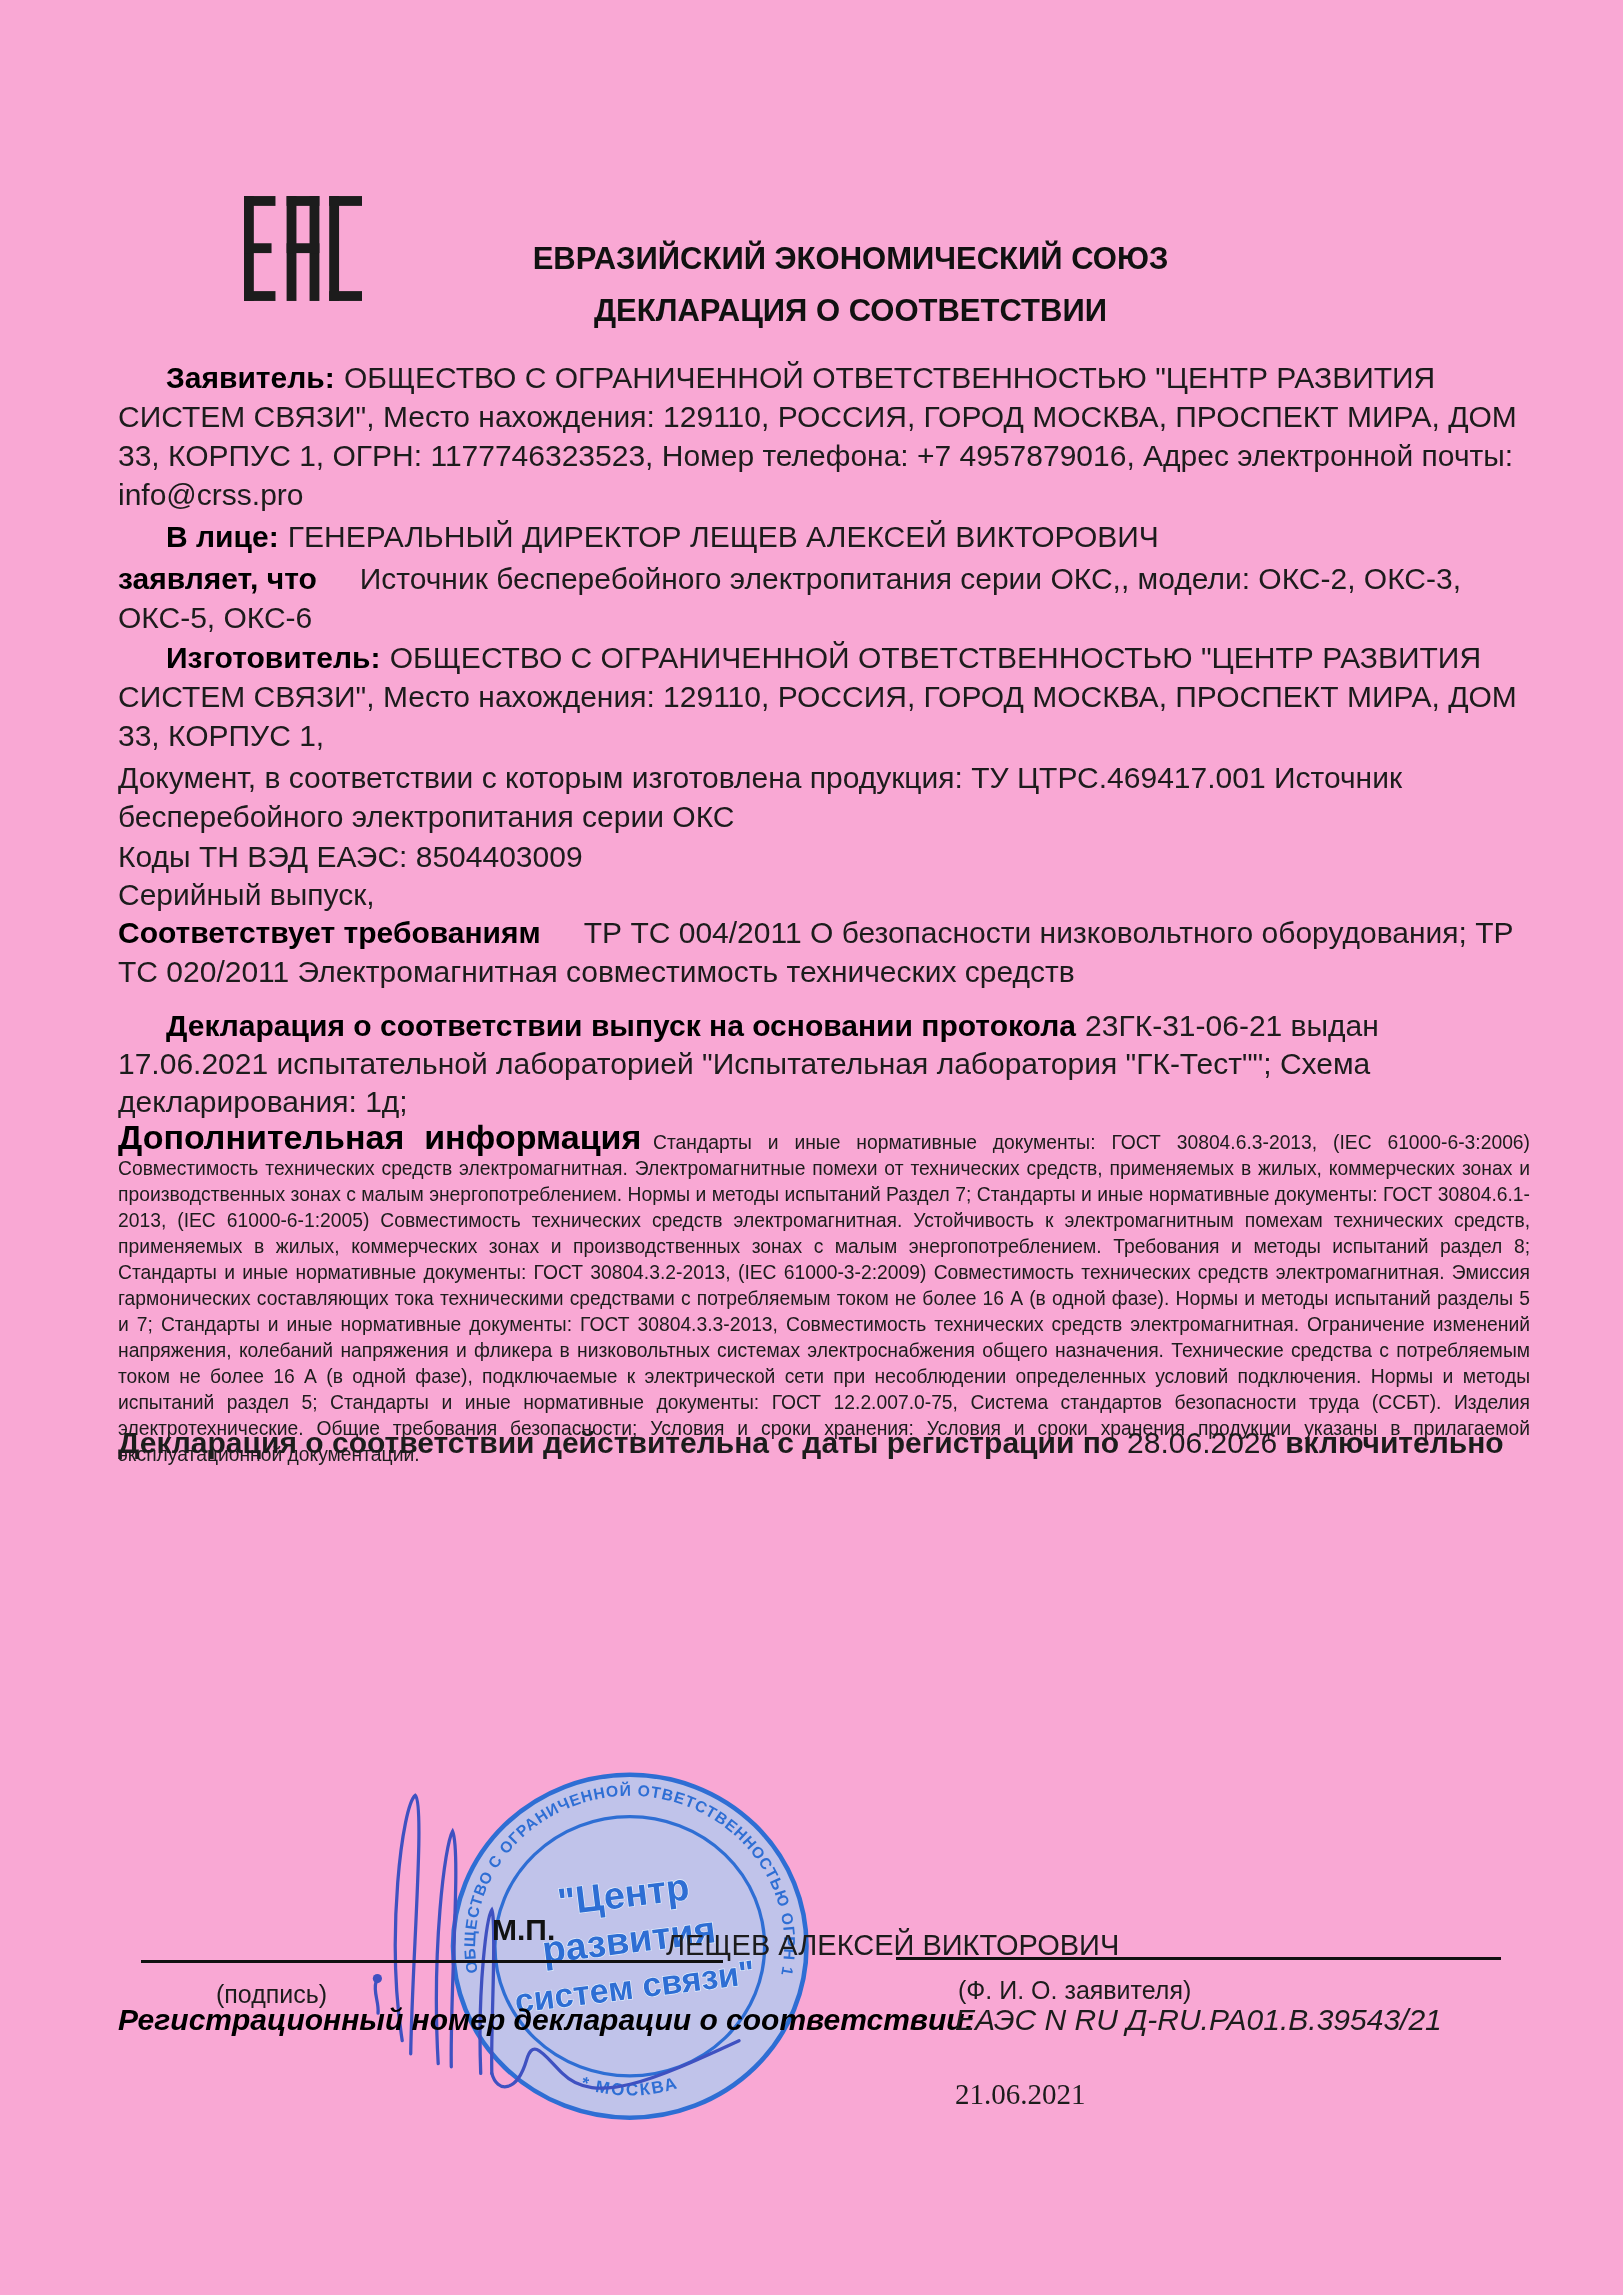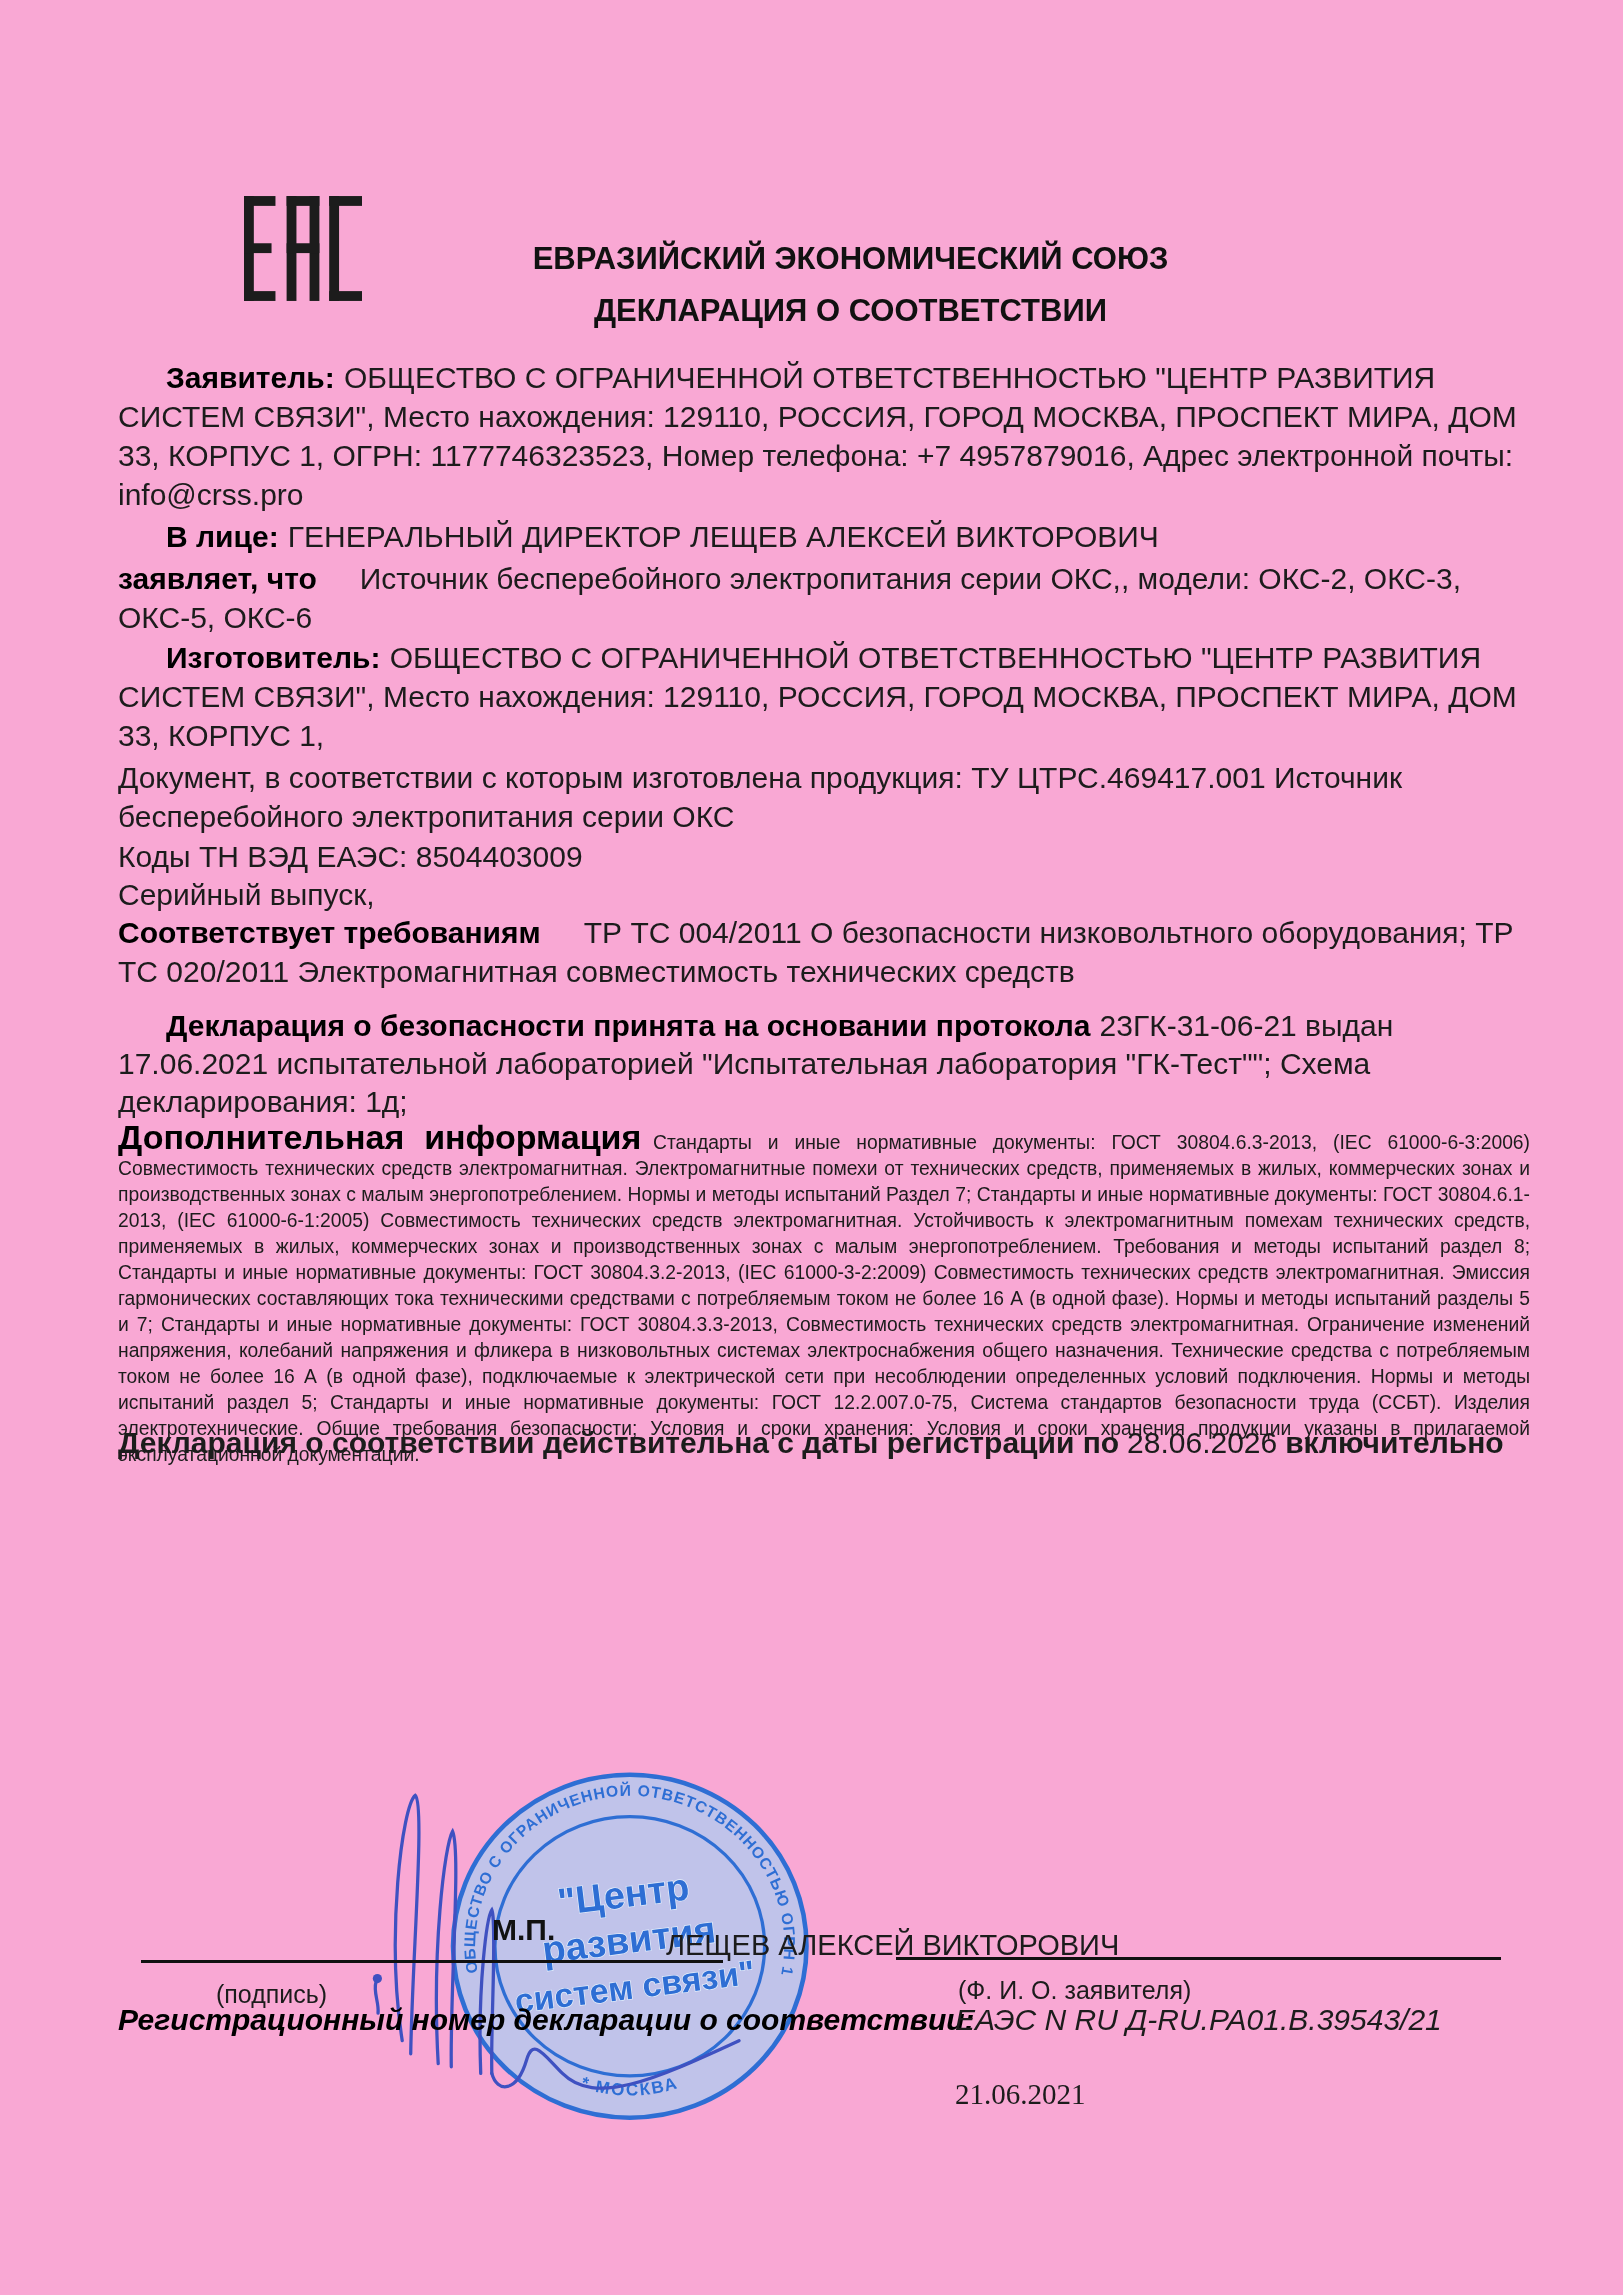--- a/index.html
+++ b/index.html
@@ -86,21 +86,21 @@
 
   <p class="abs para" style="top:837px">Коды ТН ВЭД ЕАЭС: 8504403009</p>
 
   <p class="abs para" style="top:875px">Серийный выпуск,</p>
 
   <p class="abs para" style="top:913px">
     <b class="lbl-wide">Соответствует требованиям</b><span>ТР ТС 004/2011 О безопасности низковольтного оборудования; ТР ТС 020/2011 Электромагнитная совместимость технических средств</span>
   </p>
 
   <p id="p-basis" class="abs para" style="top:1007px">
-    <b class="lbl">Декларация о безопасности принята на основании протокола</b><span>23ГК-31-06-21 выдан 17.06.2021 испытательной лабораторией "Испытательная лаборатория "ГК-Тест""; Схема декларирования: 1д;</span>
+    <b class="lbl">Декларация о соответствии выпуск на основании протокола</b><span>23ГК-31-06-21 выдан 17.06.2021 испытательной лабораторией "Испытательная лаборатория "ГК-Тест""; Схема декларирования: 1д;</span>
   </p>
 
   <p id="p-addl" class="abs para" style="top:1120px">
     <b class="addl-head">Дополнительная информация</b><span class="small">Стандарты и иные нормативные документы: ГОСТ 30804.6.3-2013, (IEC 61000-6-3:2006) Совместимость технических средств электромагнитная. Электромагнитные помехи от технических средств, применяемых в жилых, коммерческих зонах и производственных зонах с малым энергопотреблением. Нормы и методы испытаний Раздел 7; Стандарты и иные нормативные документы: ГОСТ 30804.6.1-2013, (IEC 61000-6-1:2005) Совместимость технических средств электромагнитная. Устойчивость к электромагнитным помехам технических средств, применяемых в жилых, коммерческих зонах и производственных зонах с малым энергопотреблением. Требования и методы испытаний раздел 8; Стандарты и иные нормативные документы: ГОСТ 30804.3.2-2013, (IEC 61000-3-2:2009) Совместимость технических средств электромагнитная. Эмиссия гармонических составляющих тока техническими средствами с потребляемым током не более 16 А (в одной фазе). Нормы и методы испытаний разделы 5 и 7; Стандарты и иные нормативные документы: ГОСТ 30804.3.3-2013, Совместимость технических средств электромагнитная. Ограничение изменений напряжения, колебаний напряжения и фликера в низковольтных системах электроснабжения общего назначения. Технические средства с потребляемым током не более 16 А (в одной фазе), подключаемые к электрической сети при несоблюдении определенных условий подключения. Нормы и методы испытаний раздел 5; Стандарты и иные нормативные документы: ГОСТ 12.2.007.0-75, Система стандартов безопасности труда (ССБТ). Изделия электротехнические. Общие требования безопасности; Условия и сроки хранения: Условия и сроки хранения продукции указаны в прилагаемой эксплуатационной документации.</span>
   </p>
 
   <p id="p-valid" class="abs para" style="top:1423px">
     <b>Декларация о соответствии действительна с даты регистрации по</b><span>28.06.2026</span><b>включительно</b>
   </p>
 

